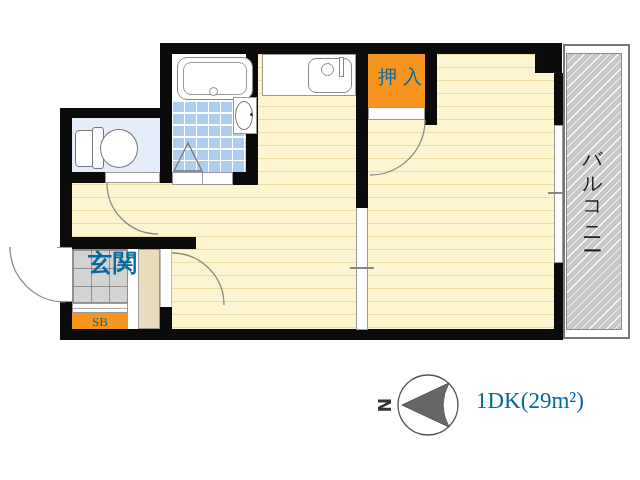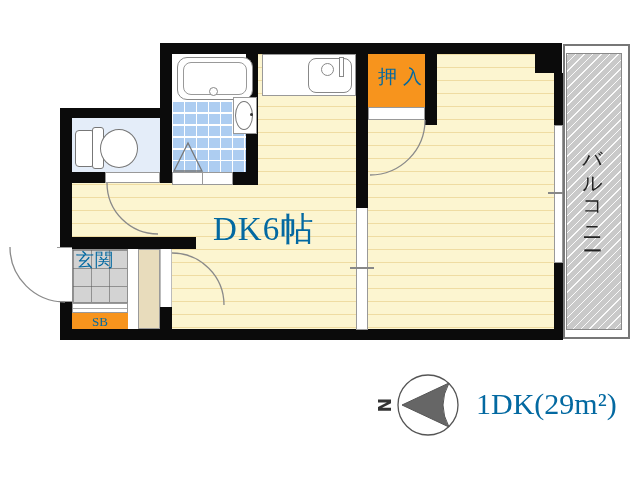--- a/index.html
+++ b/index.html
@@ -100,19 +100,18 @@
     <path d="M 10 247 A 55 55 0 0 0 65 302" fill="none" stroke="#8a8a8a" stroke-width="1.3"></path>
     <path d="M 107 183 A 51 51 0 0 0 158 234" fill="none" stroke="#8a8a8a" stroke-width="1.3"></path>
     <path d="M 172 253 A 52 52 0 0 1 224 305" fill="none" stroke="#8a8a8a" stroke-width="1.3"></path>
     <path d="M 425 120 A 55 55 0 0 1 370 175" fill="none" stroke="#8a8a8a" stroke-width="1.3"></path>
     <path d="M 188 143 L 174 171 L 202 171 Z" fill="none" stroke="#777" stroke-width="1.3"></path>
     <circle cx="428" cy="405" r="30" fill="#fff" stroke="#555" stroke-width="1.3"></circle>
     <path d="M 402 405 L 449 383 Q 437 405 449 427 Z" fill="#666" stroke="#555" stroke-width="1"></path>
     <text transform="translate(384,405) rotate(90)" text-anchor="middle" dy="6" style="font-family:'DejaVu Sans','Liberation Sans',sans-serif;font-weight:bold;font-size:17px;fill:#333;">N</text>
   </svg>
 
-  <div class="lbl" style="left:213px;top:213px;font-size:33px;letter-spacing:1px;">DK6帖</div>
   <div class="lbl" style="left:378px;top:67px;font-size:19px;letter-spacing:6px;">押入</div>
-  <div class="lbl" style="left:76px;top:251px;font-size:18px;letter-spacing:1px;">玄関</div>
+  <div class="lbl" style="left:88px;top:251px;font-size:24px;letter-spacing:1px;font-weight:bold;">玄関</div>
   <div class="lbl" style="left:72px;top:315px;width:56px;text-align:center;font-size:13px;">SB</div>
   <div class="lbl" style="left:583px;top:137px;font-size:20px;letter-spacing:3px;writing-mode:vertical-rl;color:#222;">バルコニー</div>
-  <div class="lbl" style="left:476px;top:389px;font-size:30px;">1DK(29m²)</div>
+  <div class="lbl" style="left:476px;top:389px;font-size:23px;">1DK(29m²)</div>
 </div>
 
 </body></html>

